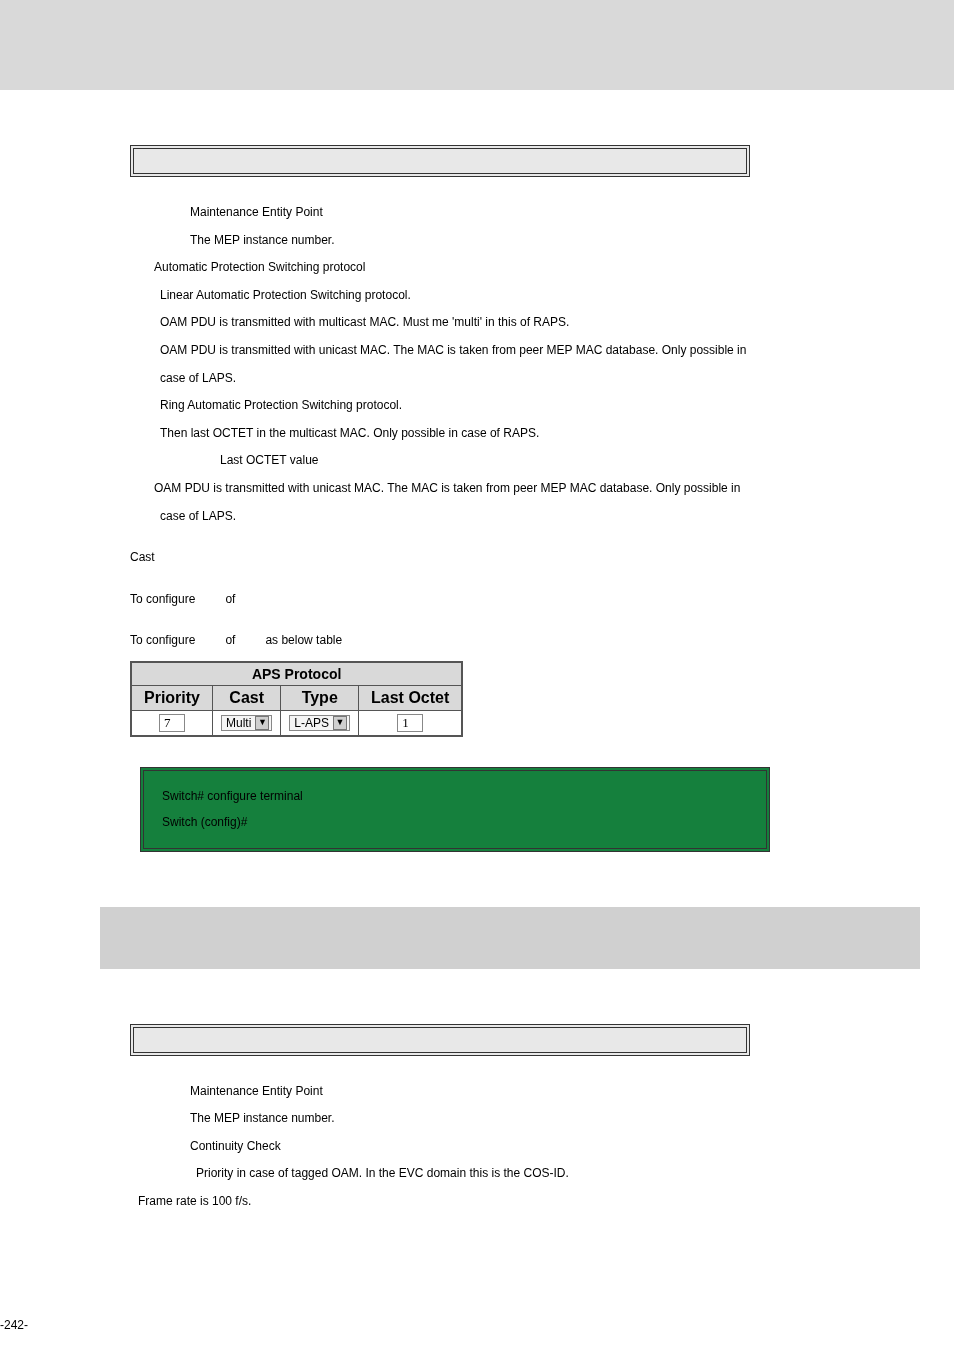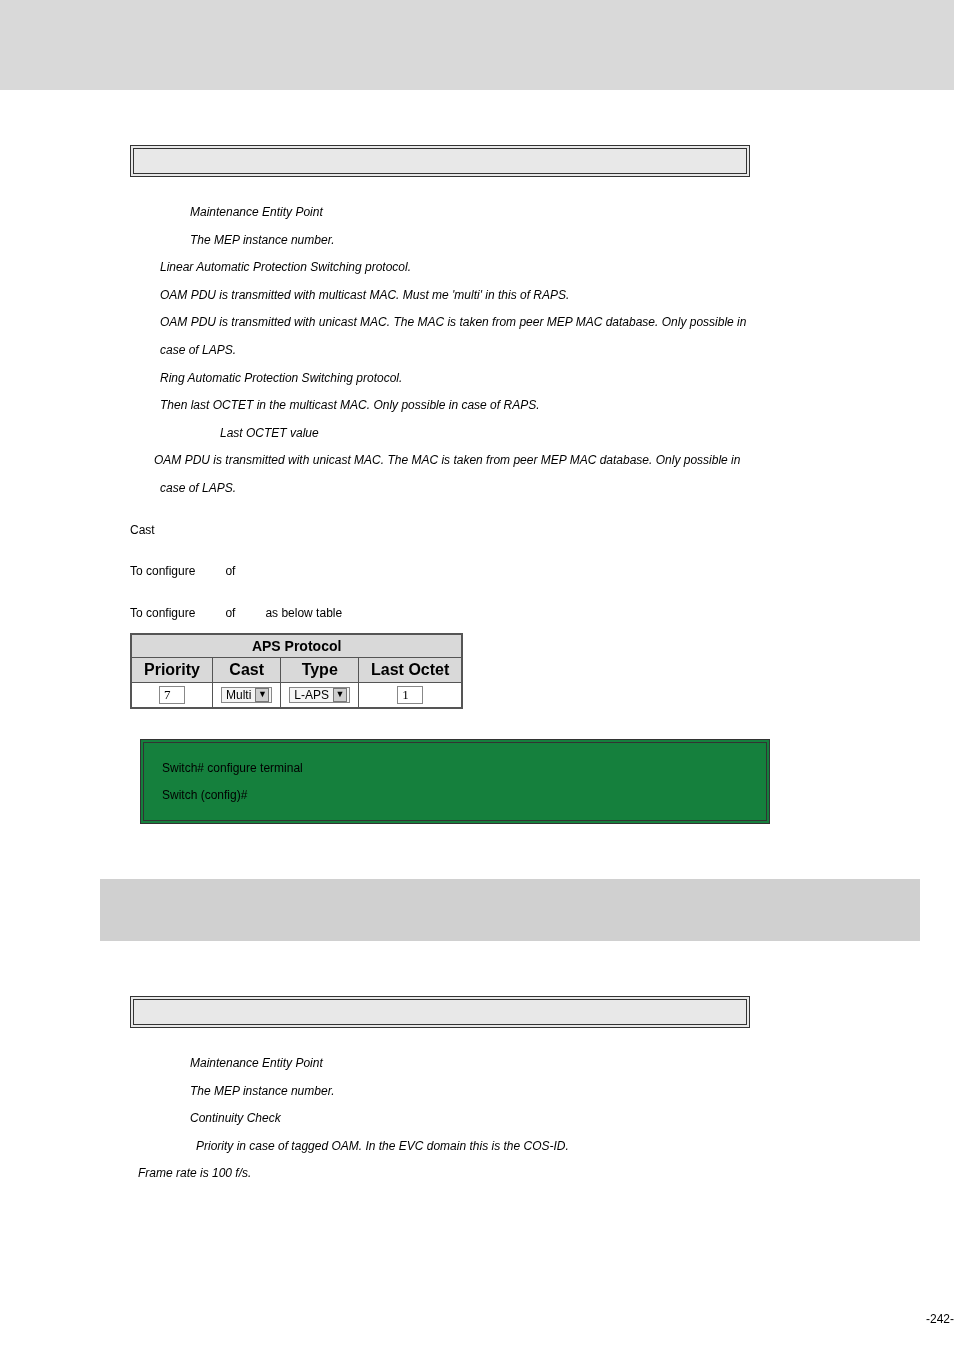--- a/index.html
+++ b/index.html
@@ -27,21 +27,20 @@
       min-height: 30px;
     }
     .syntax-box-empty {
       height: 32px;
     }
     .def-line {
       margin-left: 30px;
       font-size: 12px;
       line-height: 2.3;
       color: #000;
-      font-style: italic;
     }
     .def-indent1 { margin-left: 60px; }
     .def-indent2 { margin-left: 90px; }
     .plain-line {
       margin-left: 0px;
       font-size: 12px;
       line-height: 2.3;
       color: #000;
       margin-top: 14px;
     }
@@ -125,38 +124,39 @@
       border: 4px double #333;
       background: #e8e8e8;
       padding: 6px 10px;
       margin-top: 55px;
       margin-bottom: 22px;
       width: 620px;
       height: 32px;
     }
     .page-num {
       position: absolute;
-      bottom: 24px;
+      bottom: 18px;
       width: 100%;
-      text-align: right;
+      text-align: left;
       font-size: 12px;
     }
   </style>
 </head>
 <body>
 
 <div class="header-bar"></div>
 
 <div class="content">
 
   <div class="syntax-box syntax-box-empty"></div>
 
   <div>
     <div class="def-line def-indent1">Maintenance Entity Point</div>
     <div class="def-line def-indent1">The MEP instance number.</div>
+    <div class="def-line" style="margin-left:24px">Automatic Protection Switching protocol</div>
     <div class="def-line">Linear Automatic Protection Switching protocol.</div>
     <div class="def-line">OAM PDU is transmitted with multicast MAC. Must me 'multi' in this of RAPS.</div>
     <div class="def-line">OAM PDU is transmitted  with unicast MAC.  The MAC is  taken from peer MEP  MAC database.  Only possible in</div>
     <div class="def-line">case of LAPS.</div>
     <div class="def-line">Ring Automatic Protection Switching protocol.</div>
     <div class="def-line">Then last OCTET in the multicast MAC. Only possible in case of RAPS.</div>
     <div class="def-line def-indent2">Last OCTET value</div>
     <div class="def-line" style="margin-left:24px">OAM PDU is transmitted  with unicast MAC.  The MAC is  taken from peer MEP  MAC database.  Only possible in</div>
     <div class="def-line">case of LAPS.</div>
   </div>

